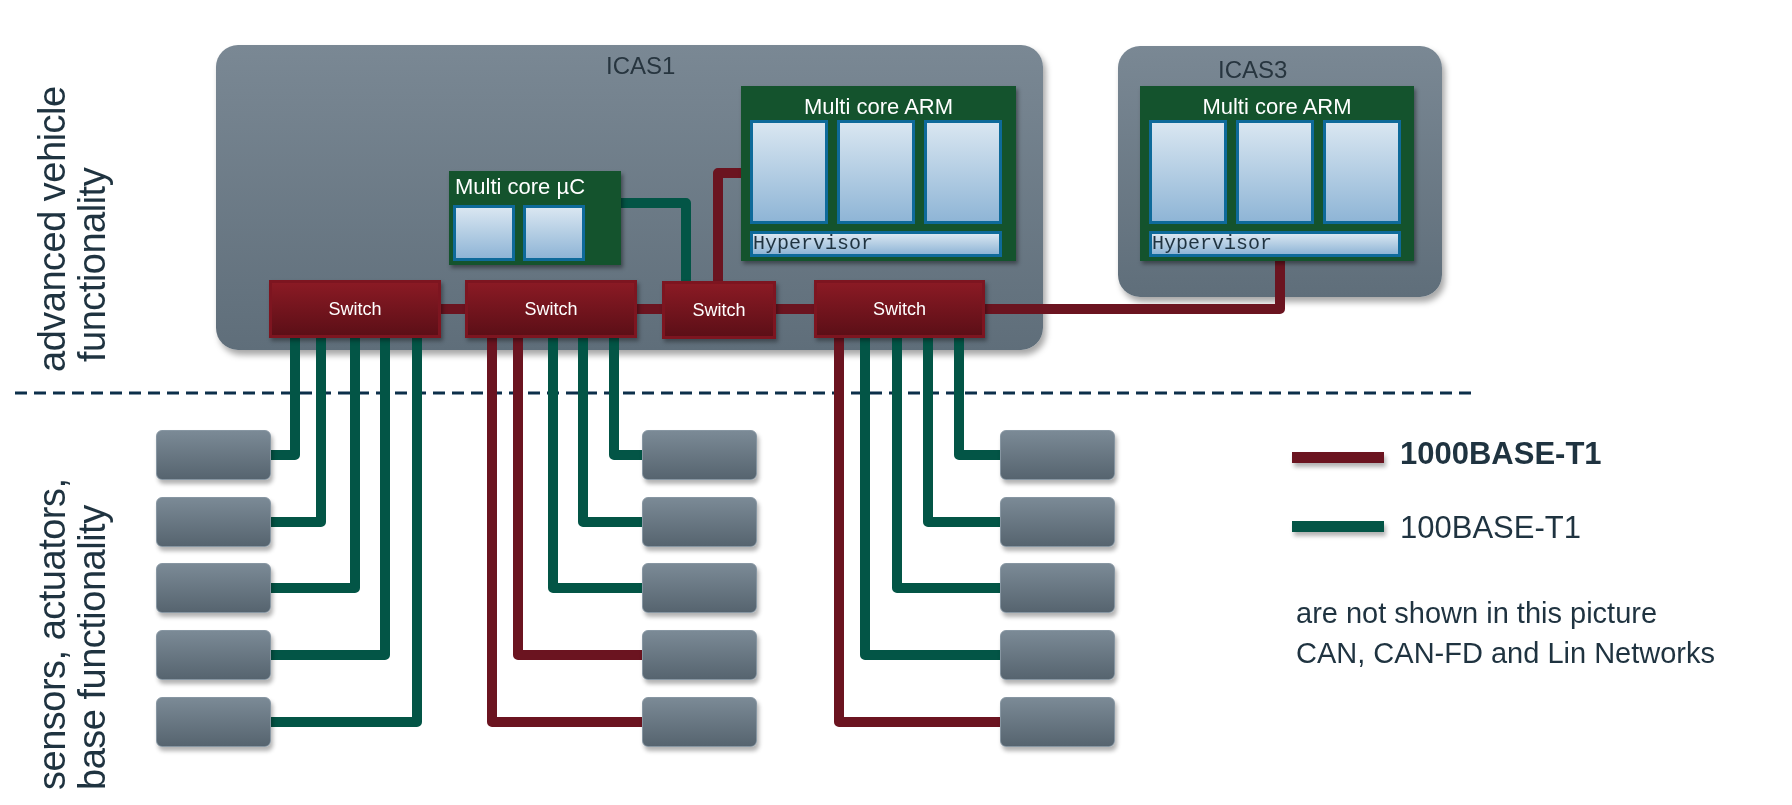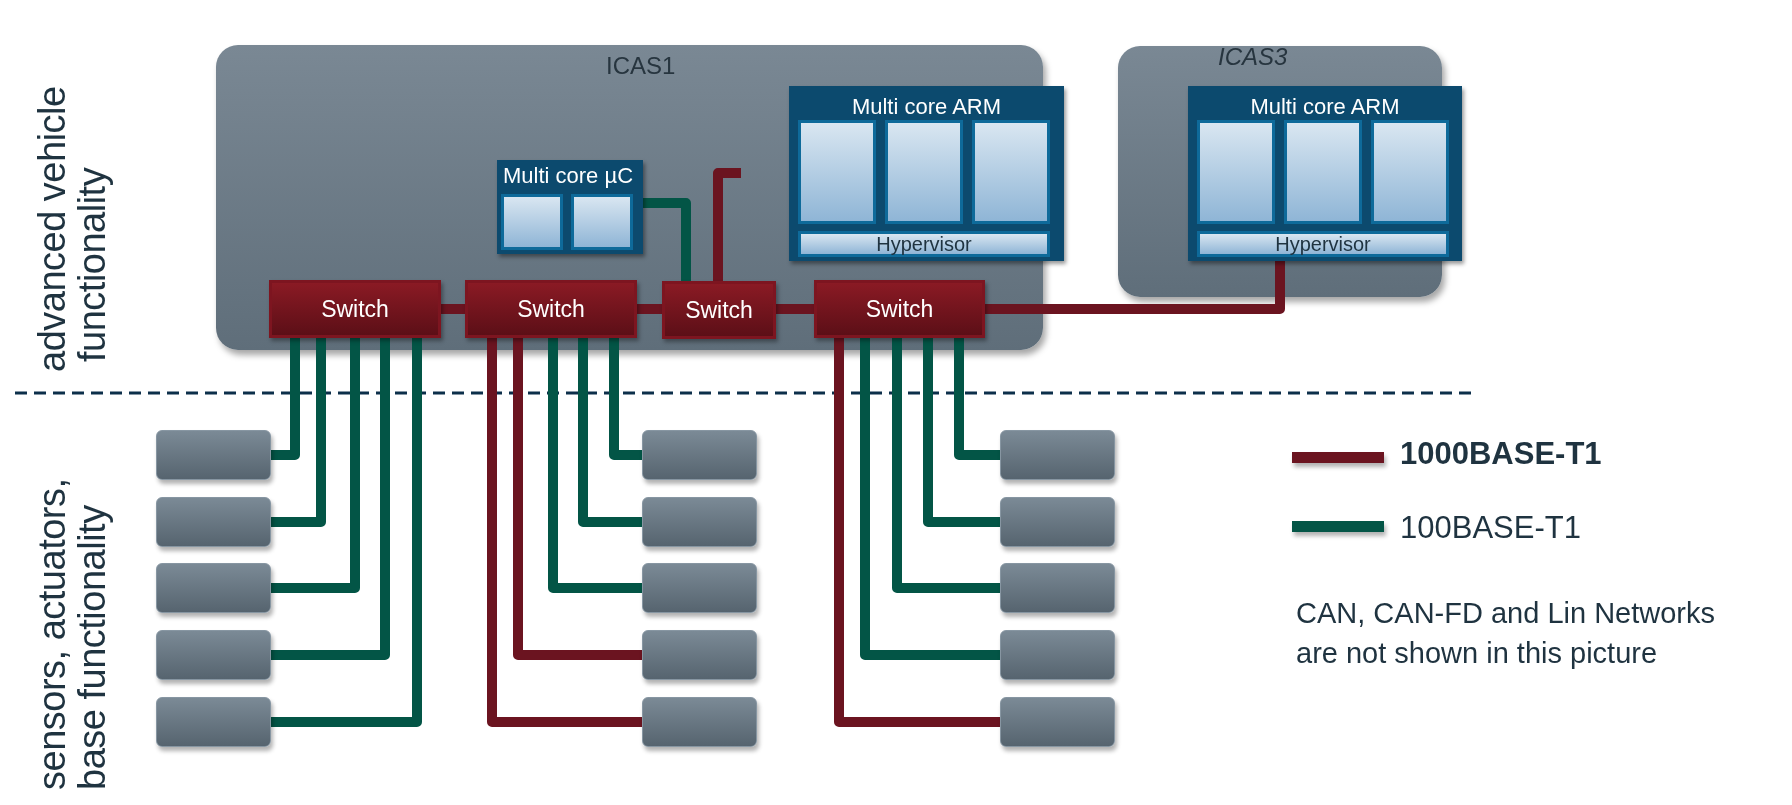--- a/index.html
+++ b/index.html
@@ -7,30 +7,30 @@
          font-family: "Liberation Sans", sans-serif; }
   .abs { position: absolute; }
   .side-label { position: absolute; transform-origin: left top; transform: rotate(-90deg);
                 color: #1f3340; font-size: 38px; line-height: 40px; white-space: nowrap;
                 letter-spacing: -0.5px; font-stretch: condensed; }
   .side-label span { display: block; }
   .icas { position: absolute; border-radius: 22px;
           background: linear-gradient(180deg, #7a8894 0%, #5f6e7a 100%);
           box-shadow: 3px 5px 6px rgba(0,0,0,0.35); }
   .icas-title { position: absolute; color: #27353f; font-size: 24px; }
-  .cpu { position: absolute; background: #0c4a6e; box-shadow: 2px 3px 4px rgba(0,0,0,0.4); margin-left: 48px; }
+  .cpu { position: absolute; background: #14532d; box-shadow: 2px 3px 4px rgba(0,0,0,0.4); }
   .cpu-title { position: absolute; left: 0; right: 0; text-align: center; color: #ffffff; font-size: 22px; }
   .core { position: absolute; border: 3px solid #0e6a9a; box-sizing: border-box;
           background: linear-gradient(180deg, #d9e6f1 0%, #8fb5d6 100%); }
   .hyper { position: absolute; border: 3px solid #0e6a9a; box-sizing: border-box;
            background: linear-gradient(180deg, #d9e6f1 0%, #8fb5d6 100%);
-           color: #1f3340; font-size: 20px; text-align: center; line-height: 20px; }
+           color: #1f3340; font-size: 20px; line-height: 20px; font-family: Liberation Mono, monospace; }
   .switch { position: absolute; box-sizing: border-box; border: 3px solid #7d1520;
             background: linear-gradient(180deg, #8a1a24 0%, #5c0f17 100%);
-            color: #ffffff; font-size: 23px; text-align: center;
+            color: #ffffff; font-size: 18px; text-align: center;
             box-shadow: 2px 3px 4px rgba(0,0,0,0.35); }
   .device { position: absolute; width: 115px; height: 50px; border-radius: 6px;
             background: linear-gradient(180deg, #7b8a96 0%, #56646f 100%);
             box-shadow: 2px 4px 4px rgba(0,0,0,0.3); border: 1px solid #8796a2; box-sizing: border-box; }
   svg.wires { position: absolute; left: 0; top: 0; }
   .legend-text { position: absolute; color: #1f3340; font-size: 31px; }
   .note-text { position: absolute; color: #1f3340; font-size: 29px; line-height: 40px; }
 </style>
 </head>
 <body>
@@ -41,21 +41,21 @@
 </div>
 <div class="side-label" style="left:32px; top:790px;">
   <span>sensors, actuators,</span>
   <span>base functionality</span>
 </div>
 
 <div class="icas" style="left:216px; top:45px; width:827px; height:305px;"></div>
 <div class="icas-title" style="left:606px; top:52px;">ICAS1</div>
 
 <div class="icas" style="left:1118px; top:46px; width:324px; height:251px;"></div>
-<div class="icas-title" style="left:1218px; top:43px;font-style:italic;">ICAS3</div>
+<div class="icas-title" style="left:1218px; top:56px;">ICAS3</div>
 
 <svg class="wires" id="wires" width="1792" height="805">
     <line x1="15" x2="1478" y1="393" y2="393" stroke="#0c2f4a" stroke-width="3" stroke-dasharray="12 7"></line>
     <path d="M 441 309 L 465 309" stroke="#6b1420" stroke-width="10" fill="none" stroke-linejoin="round"></path>
     <path d="M 637 309 L 662 309" stroke="#6b1420" stroke-width="10" fill="none" stroke-linejoin="round"></path>
     <path d="M 776 309 L 814 309" stroke="#6b1420" stroke-width="10" fill="none" stroke-linejoin="round"></path>
     <path d="M 985 309 L 1280 309 L 1280 261" stroke="#6b1420" stroke-width="10" fill="none" stroke-linejoin="round"></path>
     <path d="M 718 281 L 718 173 L 741 173" stroke="#6b1420" stroke-width="10" fill="none" stroke-linejoin="round"></path>
     <path d="M 597 203 L 686 203 L 686 281" stroke="#035546" stroke-width="10" fill="none" stroke-linejoin="round"></path>
     <path d="M 295 338 L 295 455 L 271 455" stroke="#035546" stroke-width="10" fill="none" stroke-linejoin="round"></path>
@@ -68,21 +68,21 @@
     <path d="M 553 338 L 553 588 L 642 588" stroke="#035546" stroke-width="10" fill="none" stroke-linejoin="round"></path>
     <path d="M 518 338 L 518 655 L 642 655" stroke="#6b1420" stroke-width="10" fill="none" stroke-linejoin="round"></path>
     <path d="M 492 338 L 492 722 L 642 722" stroke="#6b1420" stroke-width="10" fill="none" stroke-linejoin="round"></path>
     <path d="M 959 338 L 959 455 L 1000 455" stroke="#035546" stroke-width="10" fill="none" stroke-linejoin="round"></path>
     <path d="M 928 338 L 928 522 L 1000 522" stroke="#035546" stroke-width="10" fill="none" stroke-linejoin="round"></path>
     <path d="M 897 338 L 897 588 L 1000 588" stroke="#035546" stroke-width="10" fill="none" stroke-linejoin="round"></path>
     <path d="M 865 338 L 865 655 L 1000 655" stroke="#035546" stroke-width="10" fill="none" stroke-linejoin="round"></path>
     <path d="M 839 338 L 839 722 L 1000 722" stroke="#6b1420" stroke-width="10" fill="none" stroke-linejoin="round"></path>
   </svg>
 
-<div class="cpu" style="left:449px; top:160px; width:146px; height:94px;">
+<div class="cpu" style="left:449px; top:171px; width:172px; height:94px;">
   <div class="cpu-title" style="top:3px; text-align:left; left:6px;">Multi core µC</div>
   <div class="core" style="left:4px; top:34px; width:62px; height:56px;"></div>
   <div class="core" style="left:74px; top:34px; width:62px; height:56px;"></div>
 </div>
 
 <div class="cpu" style="left:741px; top:86px; width:275px; height:175px;">
   <div class="cpu-title" style="top:8px;">Multi core ARM</div>
   <div class="core" style="left:9px; top:34px; width:78px; height:104px;"></div>
   <div class="core" style="left:96px; top:34px; width:78px; height:104px;"></div>
   <div class="core" style="left:183px; top:34px; width:78px; height:104px;"></div>
@@ -119,15 +119,15 @@
     <div class="device" style="left: 1000px; top: 630px;"></div>
     <div class="device" style="left: 1000px; top: 697px;"></div>
   </div>
 
 <div class="abs" style="left: 1292px; top: 452px; width: 92px; height: 11px; box-shadow: rgba(0, 0, 0, 0.3) 2px 4px 4px; background: rgb(107, 20, 32);" id="sw0"></div>
 <div class="legend-text" style="left:1400px; top:436px;font-weight:bold;">1000BASE-T1</div>
 <div class="abs" style="left: 1292px; top: 521px; width: 92px; height: 11px; box-shadow: rgba(0, 0, 0, 0.3) 2px 4px 4px; background: rgb(3, 85, 70);" id="sw1"></div>
 <div class="legend-text" style="left:1400px; top:510px;">100BASE-T1</div>
 
 <div class="note-text" style="left:1296px; top:593px;">
+  <div>are not shown in this picture</div>
   <div>CAN, CAN-FD and Lin Networks</div>
-  <div>are not shown in this picture</div>
 </div>
 
 </body></html>

